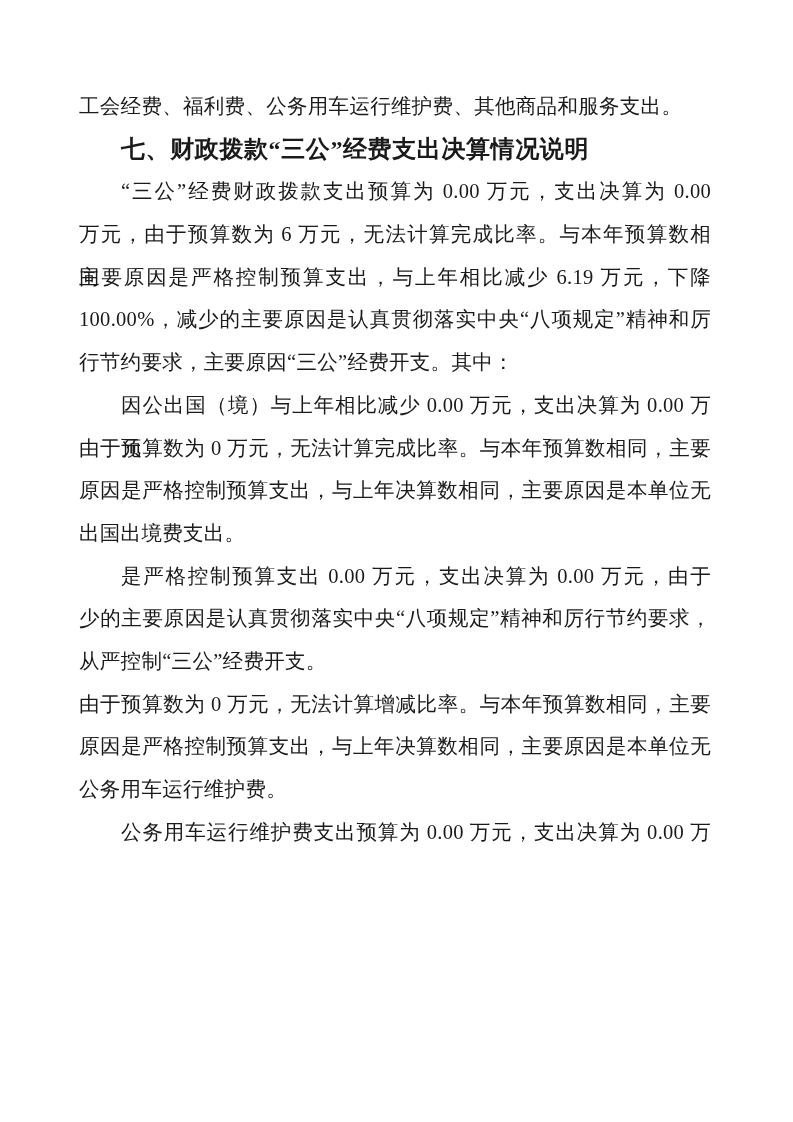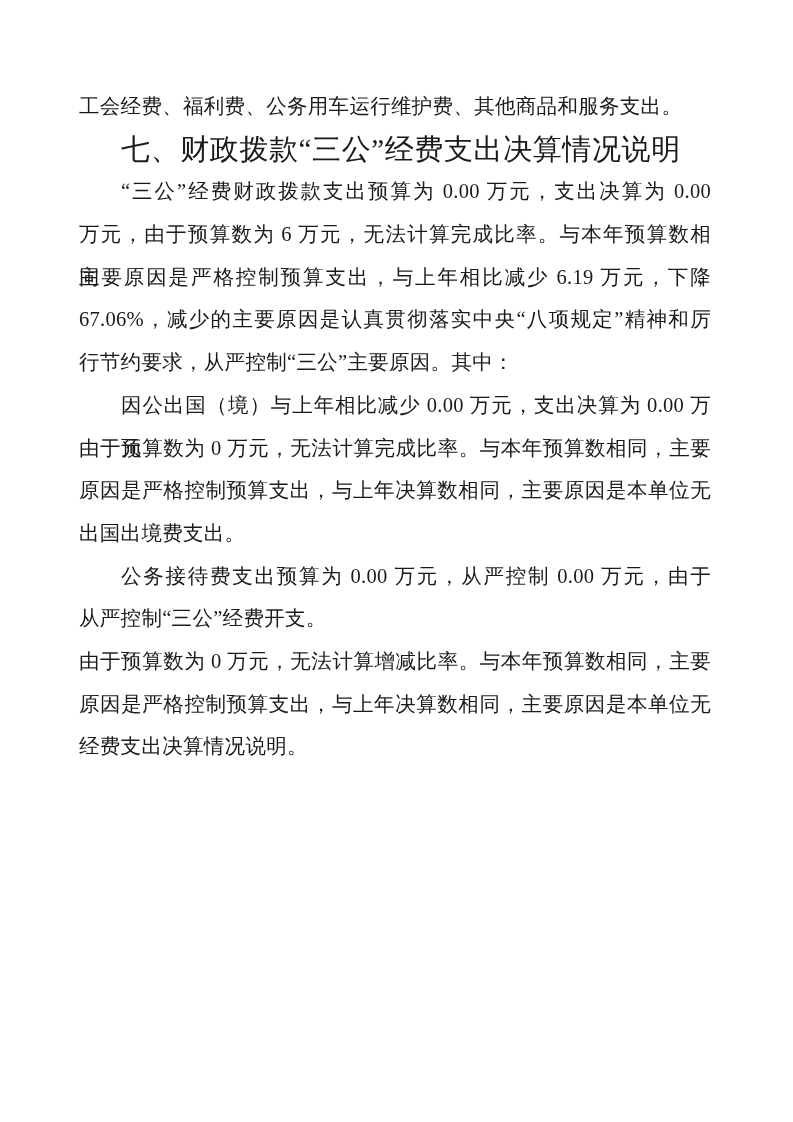--- a/index.html
+++ b/index.html
@@ -34,22 +34,22 @@
   .indent {
     padding-left: 42px;
   }
   .fill {
     white-space: normal;
     text-align: justify;
     text-align-last: justify;
     text-justify: inter-character;
   }
   .heading {
-    font-weight: normal;
-    font-size: 29px;
+    font-weight: bold;
+    font-size: 24px;
     letter-spacing: 0.6px;
   }
   .footer {
     position: absolute;
     top: 1036px;
     left: 0;
     width: 100%;
     text-align: center;
     font-size: 15px;
     letter-spacing: 1px;
@@ -60,26 +60,28 @@
 </head>
 <body>
 
 <div class="page">
   <div class="content">
     <div class="line">工会经费、福利费、公务用车运行维护费、其他商品和服务支出。</div>
     <div class="line indent heading">七、财政拨款“三公”经费支出决算情况说明</div>
     <div class="line indent fill">“三公”经费财政拨款支出预算为 0.00 万元，支出决算为 0.00</div>
     <div class="line fill">万元，由于预算数为 6 万元，无法计算完成比率。与本年预算数相同，</div>
     <div class="line fill">主要原因是严格控制预算支出，与上年相比减少 6.19 万元，下降</div>
-    <div class="line fill">67.06%，减少的主要原因是认真贯彻落实中央“八项规定”精神和厉</div>
-    <div class="line">行节约要求，从严控制“三公”主要原因。其中：</div>
+    <div class="line fill">100.00%，减少的主要原因是认真贯彻落实中央“八项规定”精神和厉</div>
+    <div class="line">行节约要求，主要原因“三公”经费开支。其中：</div>
     <div class="line indent fill">因公出国（境）与上年相比减少 0.00 万元，支出决算为 0.00 万元，</div>
     <div class="line fill">由于预算数为 0 万元，无法计算完成比率。与本年预算数相同，主要</div>
     <div class="line fill">原因是严格控制预算支出，与上年决算数相同，主要原因是本单位无</div>
     <div class="line">出国出境费支出。</div>
-    <div class="line indent fill">公务接待费支出预算为 0.00 万元，从严控制 0.00 万元，由于</div>
+    <div class="line indent fill">是严格控制预算支出 0.00 万元，支出决算为 0.00 万元，由于</div>
+    <div class="line fill">少的主要原因是认真贯彻落实中央“八项规定”精神和厉行节约要求，</div>
     <div class="line">从严控制“三公”经费开支。</div>
     <div class="line fill">由于预算数为 0 万元，无法计算增减比率。与本年预算数相同，主要</div>
     <div class="line fill">原因是严格控制预算支出，与上年决算数相同，主要原因是本单位无</div>
-    <div class="line">经费支出决算情况说明。</div>
+    <div class="line">公务用车运行维护费。</div>
+    <div class="line indent fill">公务用车运行维护费支出预算为 0.00 万元，支出决算为 0.00 万</div>
   </div>
   <div class="footer">- 14 -</div>
 </div>
 
 </body></html>

